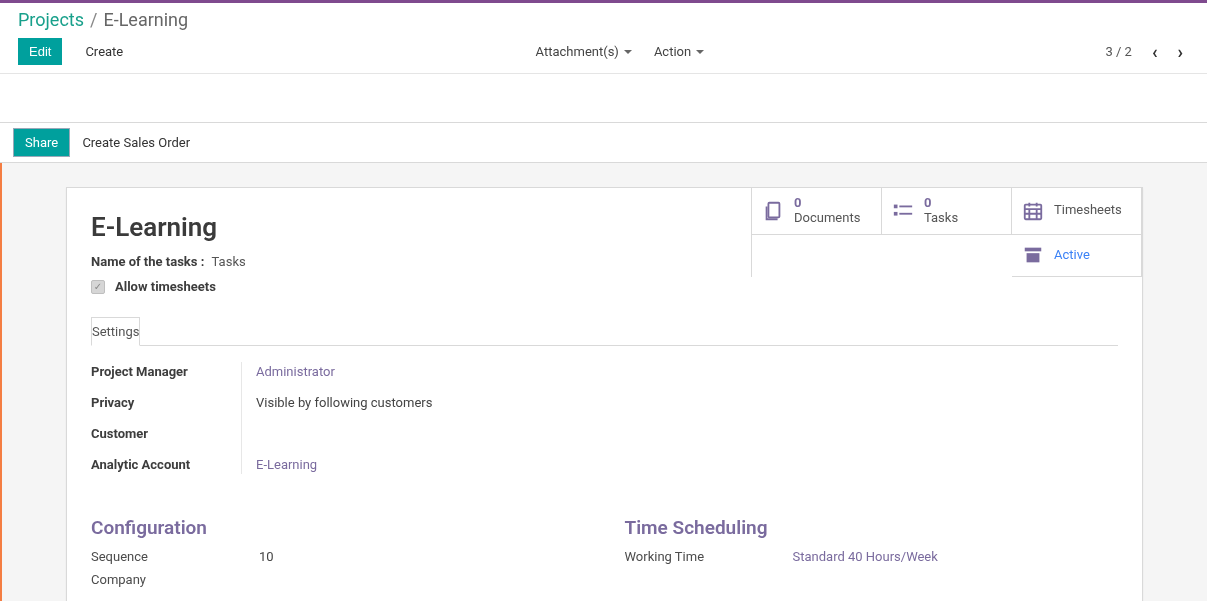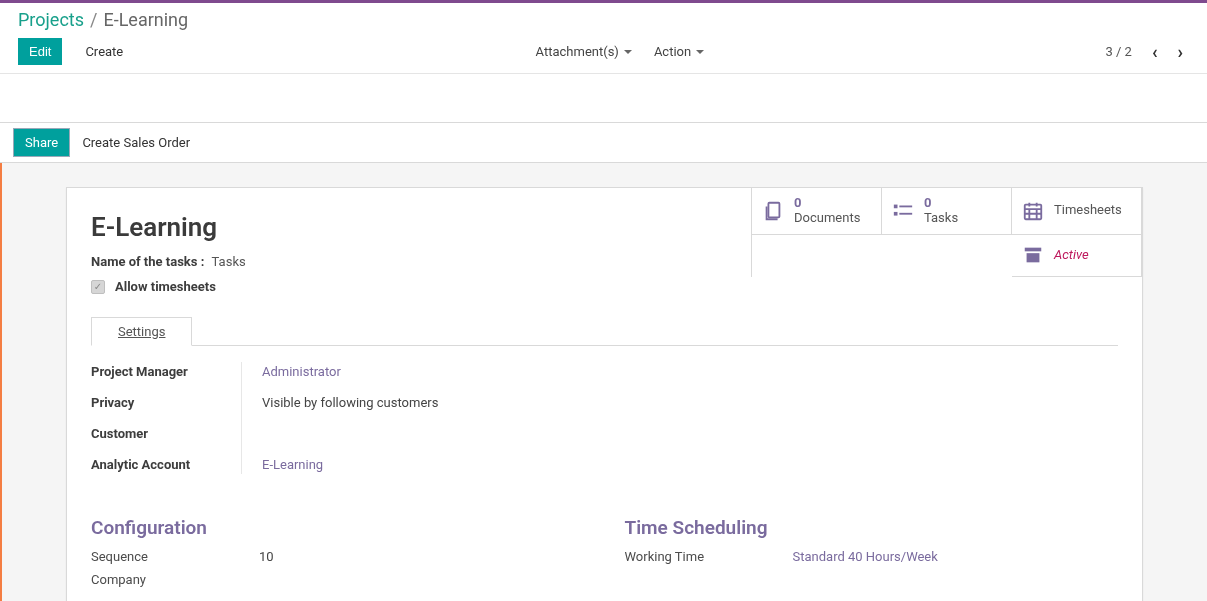--- a/index.html
+++ b/index.html
@@ -131,21 +131,21 @@
   gap: 10px;
   padding: 8px 10px;
   cursor: pointer;
   min-height: 42px;
 }
 .stat-btn .icon { color: #7a6b9e; width: 22px; display: inline-flex; justify-content: center; }
 .stat-btn .txt { display: flex; flex-direction: column; line-height: 1.15; }
 .stat-btn .num { color: #7a6b9e; font-weight: 700; }
 .stat-btn .lbl { color: #555; }
 .stat-btn.row2 { grid-column: 3; }
-.stat-btn.active .lbl { color: #be185d; font-style: italic; }
+.stat-btn.active .lbl { color: #3b82f6; }
 
 h1.title {
   font-size: 26px;
   font-weight: 600;
   color: #3b3b3b;
   margin-bottom: 12px;
   margin-top: 6px;
 }
 .subtitle { font-weight: 700; color: #3d3d3d; }
 .subtitle .val { font-weight: 400; color: #555; margin-left: 4px; }
@@ -170,33 +170,32 @@
 
 .tabs {
   margin-top: 22px;
   border-bottom: 1px solid #d9d9d9;
 }
 .tab {
   display: inline-block;
   border: 1px solid #d9d9d9;
   border-bottom: 1px solid #fff;
   background: #fff;
-  padding: 6px 26px;
+  padding: 6px 0;
   font-size: 13px;
   color: #555;
   position: relative;
   top: 1px;
   cursor: pointer;
-  text-decoration: underline;
 }
 
 .formgrid {
   display: grid;
   grid-template-columns: 150px 1fr;
-  gap: 8px 20px;
+  gap: 8px 14px;
   margin-top: 14px;
   max-width: 480px;
 }
 .formgrid .fldlabel { font-weight: 700; color: #3d3d3d; padding: 4px 0; }
 .formgrid .fldval { color: #7a6b9e; padding: 4px 0; border-left: 1px solid transparent;}
 .formgrid-wrap { border-right: 1px solid transparent; position: relative; }
 .vdiv {
   position:absolute; left: 150px; top: 2px; bottom: 2px; width:1px; background:#e7e7e7;
 }
 

